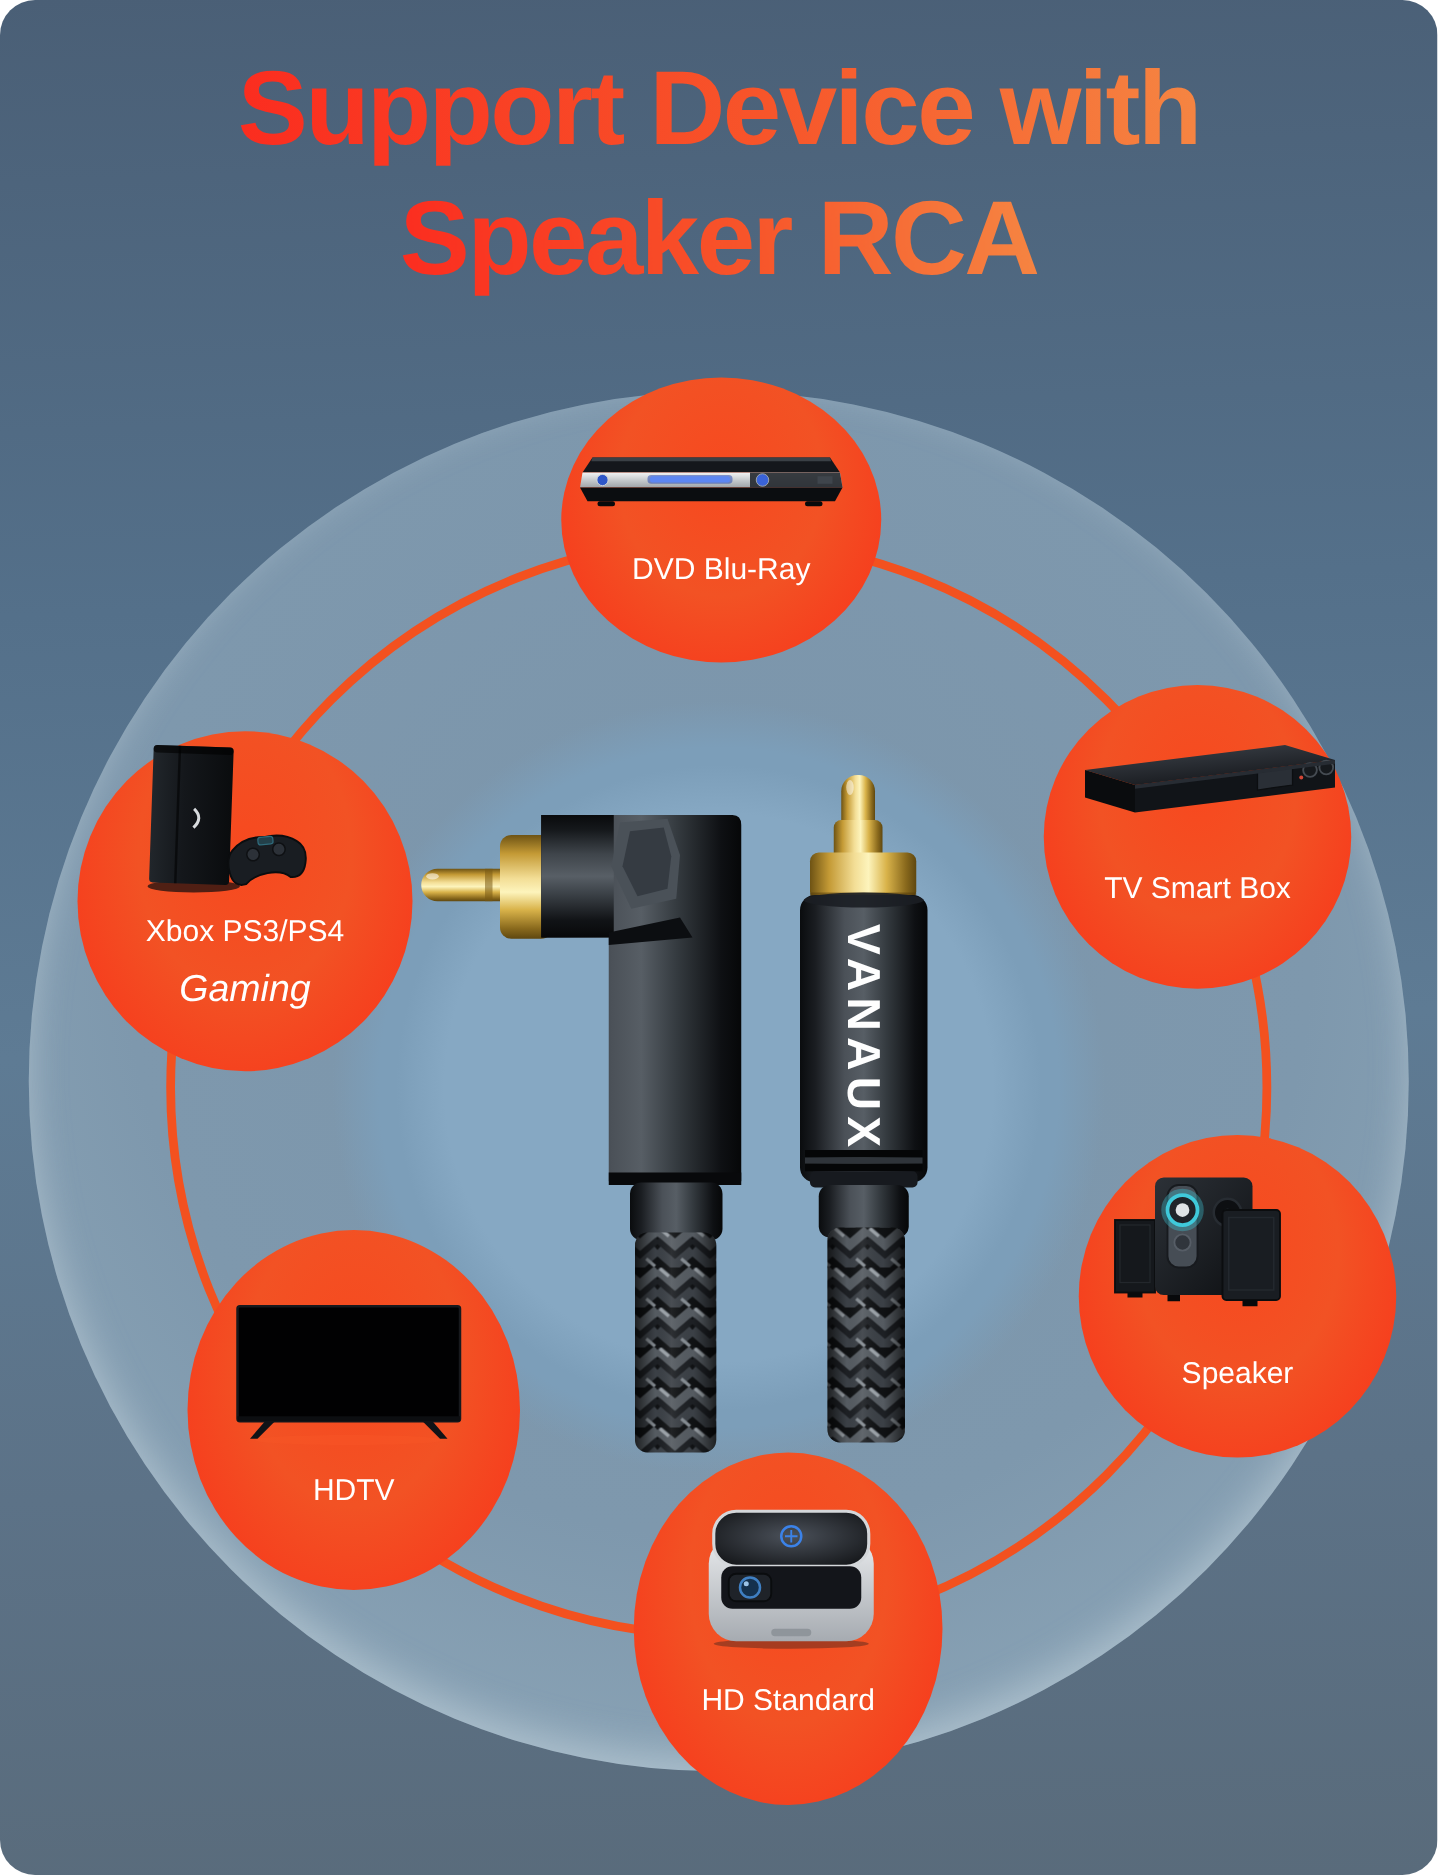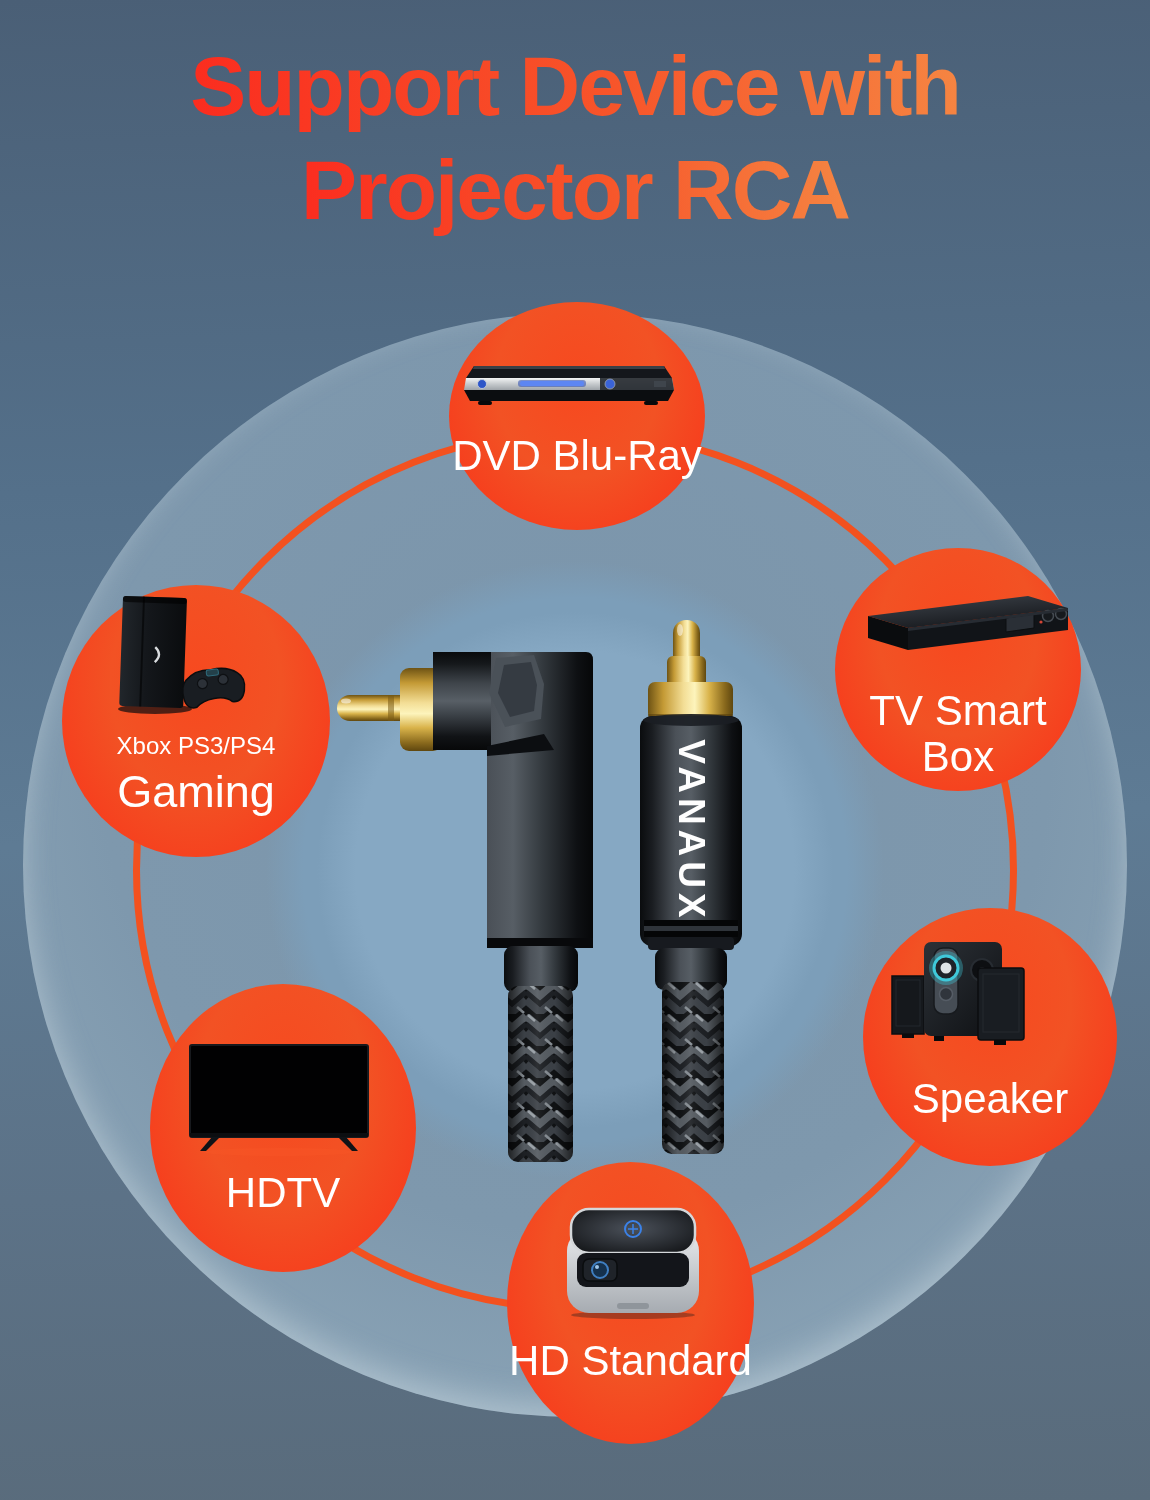--- a/index.html
+++ b/index.html
@@ -1,19 +1,20 @@
 <!DOCTYPE html>
 <html><head>
 <meta charset="utf-8">
 <style>
   html,body { margin:0; padding:0; }
   .stage {
     position:relative; width:1150px; height:1500px; overflow:hidden;
     font-family:"Liberation Sans", sans-serif;
     background:linear-gradient(178deg,#4a5f76 0%,#54708a 32%,#5e7b94 55%,#5c7287 78%,#596b7b 100%);
+    border-radius:28px;
   }
   .abs { position:absolute; }
 
   
   .c-outer {
     left:23px; top:313px; width:1104px; height:1104px; border-radius:50%; z-index:1;
     background:radial-gradient(circle at 50% 40%, #74909a00 0%, #7b95ab 0%, #7e98ad 55%, #8ba4b6 82%, #a9bec9 96%, #bccdd6 100%);
     box-shadow: inset 0 -12px 30px rgba(235,243,247,.35);
   }
   .ring-orange {
@@ -39,21 +40,21 @@
     color:#f6512b; -webkit-text-fill-color:transparent;
   }
 
   
   .bubble {
     position:absolute; border-radius:50%; z-index:5;
     background:radial-gradient(ellipse at 50% 36%, #f7491f 0%, #f25224 45%, #f93119 100%);
   }
   .bubble-label {
     position:absolute; left:0; width:100%; text-align:center;
-    color:#ffffff; font-size:42px; line-height:46px; font-weight:400;
+    color:#ffffff; font-size:24px; line-height:46px; font-weight:400;
   }
   .bubble-icon { position:absolute; }
 
   .cable-svg { left:330px; top:598px; z-index:7; }
   .defs-holder { position:absolute; width:0; height:0; }
 </style>
 </head>
 <body>
 
 <div class="stage">
@@ -140,21 +141,21 @@
     </defs>
   </svg>
 
   <div class="abs c-outer"></div>
   <div class="abs ring-orange"></div>
   <div class="abs c-mid"></div>
   <div class="abs c-inner"></div>
 
   <div class="abs title-wrap">
     <div><span class="title-line">Support Device with</span></div>
-    <div><span class="title-line">Projector RCA</span></div>
+    <div><span class="title-line">Speaker RCA</span></div>
   </div>
 
   <div class="bubble" style="left:449px; top:302px; width:256px; height:228px;">
     <svg class="bubble-icon" style="left:9px; top:58px;" width="222" height="48" viewBox="0 0 222 48">
       <polygon points="16,6 206,6 214,18 8,18" fill="#14171c"></polygon>
       <polygon points="16,6 206,6 207,9 15,9" fill="#3a4046"></polygon>
       <polygon points="8,18 214,18 216,30 6,30" fill="url(#silverG)"></polygon>
       <polygon points="142,18 214,18 216,30 142,30" fill="#272b31" opacity="0.92"></polygon>
       <rect x="60" y="20" width="68" height="7" rx="3" fill="#2c4db3" opacity="0.55"></rect>
       <rect x="62" y="21" width="64" height="5" rx="2" fill="#5d86f2"></rect>
@@ -192,21 +193,21 @@
         <path d="M38,52 q8,7 0,15" stroke="#d8dbde" stroke-width="2.4" fill="none"></path>
       </g>
       <g transform="translate(62,76) rotate(-6)">
         <path d="M6,10 Q16,0 32,2 Q48,0 58,8 Q66,14 63,26 Q60,38 50,36 Q44,30 32,31 Q20,32 14,38 Q4,40 2,28 Q0,16 6,10 Z" fill="#191d22" stroke="#0b0d0f" stroke-width="1.5"></path>
         <circle cx="22" cy="15" r="5" fill="#2c3138" stroke="#0e1013" stroke-width="1.2"></circle>
         <circle cx="43" cy="13" r="5" fill="#2c3138" stroke="#0e1013" stroke-width="1.2"></circle>
         <rect x="27" y="2" width="12" height="6" rx="2" fill="#23404a" stroke="#2f6b7c" stroke-width="1"></rect>
       </g>
     </svg>
     <div class="bubble-label" style="top:138px; font-size:24px;">Xbox PS3/PS4</div>
-    <div class="bubble-label" style="top:184px; font-size:45px;">Gaming</div>
+    <div class="bubble-label" style="top:184px; font-size:30px;font-style:italic;">Gaming</div>
   </div>
 
   <div class="bubble" style="left:150px; top:984px; width:266px; height:288px;">
     <svg class="bubble-icon" style="left:38px; top:59px;" width="182" height="114" viewBox="0 0 182 114">
       <ellipse cx="91" cy="109" rx="75" ry="4" fill="rgba(250,90,40,0.35)"></ellipse>
       <rect x="2" y="2" width="178" height="92" rx="2" fill="#010102" stroke="#17191d" stroke-width="2"></rect>
       <rect x="2" y="90" width="178" height="4" fill="#0c0e11"></rect>
       <polygon points="24,94 12,108 18,108 32,94" fill="#101317"></polygon>
       <polygon points="150,94 164,108 170,108 158,94" fill="#101317"></polygon>
     </svg>

